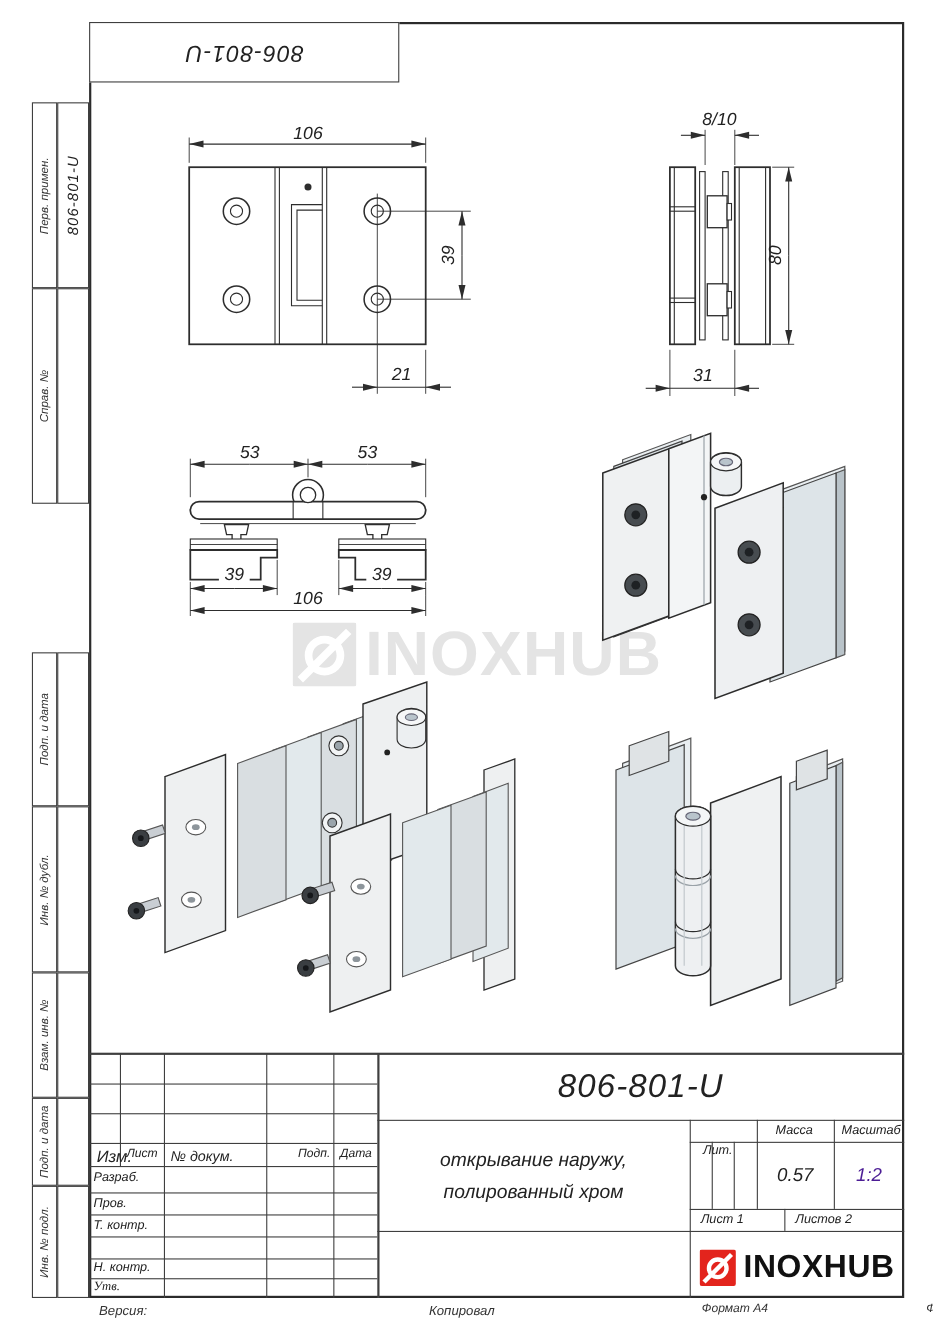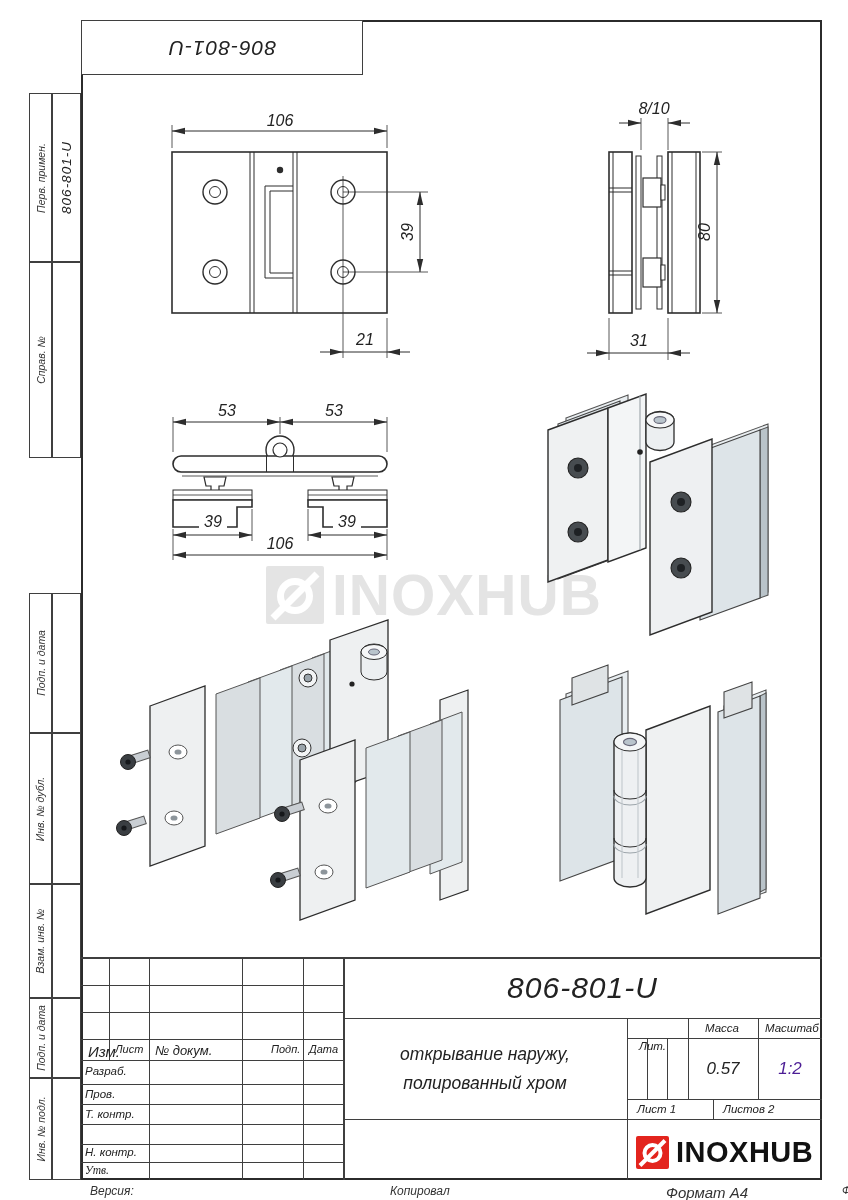--- a/index.html
+++ b/index.html
@@ -365,17 +365,17 @@
       <rect x="0" y="0" width="33" height="33" rx="2" fill="#e3241d"></rect>
       <circle cx="16.5" cy="17" r="8" fill="none" stroke="#ffffff" stroke-width="4"></circle>
       <line x1="4" y1="29.5" x2="29" y2="4.5" stroke="#ffffff" stroke-width="4"></line>
     </svg>
     <span class="logo-text">INOXHUB</span>
   </div>
 </div>
 
 <span class="abs it" style="left:90px;top:1184px;font-size:12px;color:#333;z-index:5;">Версия:</span>
 <span class="abs it" style="left:390px;top:1184px;font-size:12px;color:#333;z-index:5;">Копировал</span>
-<span class="abs it" style="left:666px;top:1184px;font-size:15px;color:#333;z-index:5;">Формат A4</span>
+<span class="abs it" style="left:638px;top:1184px;font-size:11px;color:#333;z-index:5;">Формат A4</span>
 
 <div class="abs" style="left:842px;top:1180px;z-index:5;">
   <span class="filelbl">Файл: 806-801-U_Петля PC стекло-стекло, стекло 8-10мм, открывание наружу, полированный хром</span>
 </div>
 
 </body></html>

